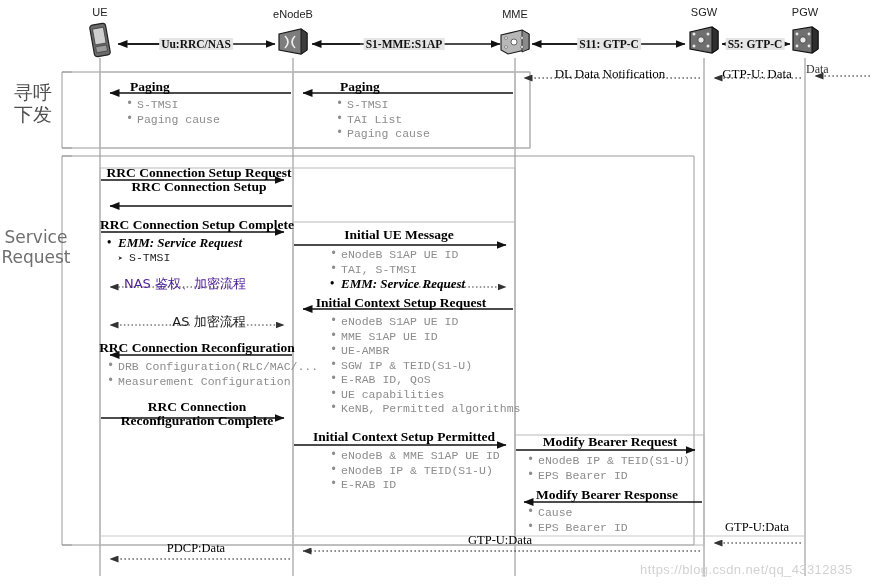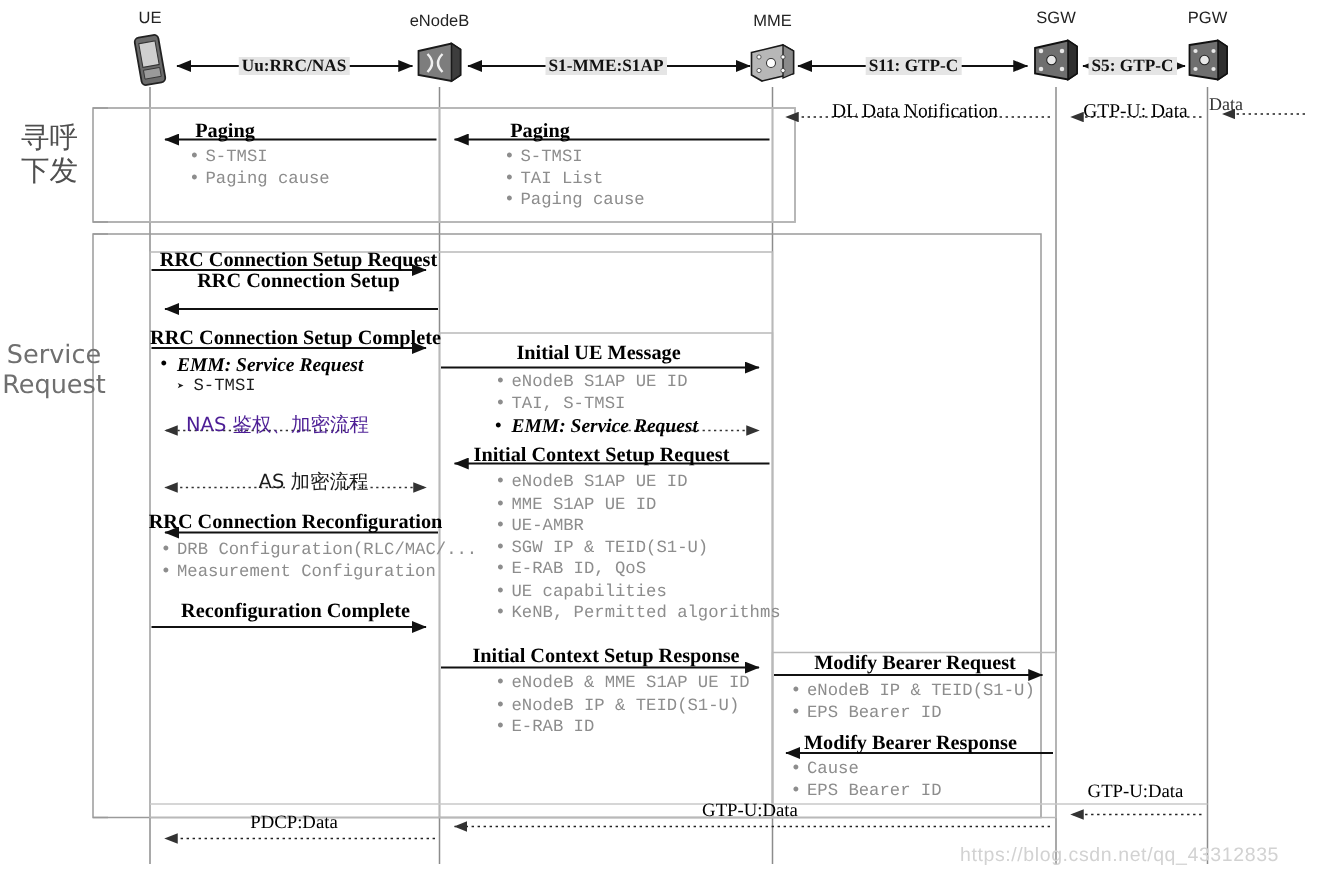--- a/index.html
+++ b/index.html
@@ -292,24 +292,25 @@
 
   <div class="msg-label thin" style="left:209px;top:315px;font-family:'DejaVu Sans',sans-serif;font-size:13px;font-weight:normal;color:#1c1c1c;">AS 加密流程</div>
 
   <div class="msg-label" style="left:197px;top:341px;">RRC Connection Reconfiguration</div>
   <div class="bullets" style="left:107px;top:360px;">
     <div>DRB Configuration(RLC/MAC/...</div>
     <div>Measurement Configuration</div>
   </div>
 
   <div class="msg-label" style="left:197px;top:400px;">
+    <div>RRC Connection</div>
     <div>Reconfiguration Complete</div>
   </div>
 
-  <div class="msg-label" style="left:404px;top:430px;">Initial Context Setup Response</div>
+  <div class="msg-label" style="left:404px;top:430px;">Initial Context Setup Permitted</div>
   <div class="bullets" style="left:330px;top:449px;">
     <div>eNodeB &amp; MME S1AP UE ID</div>
     <div>eNodeB IP &amp; TEID(S1-U)</div>
     <div>E-RAB ID</div>
   </div>
 
   <div class="msg-label" style="left:610px;top:435px;">Modify Bearer Request</div>
   <div class="bullets" style="left:527px;top:454px;">
     <div>eNodeB IP &amp; TEID(S1-U)</div>
     <div>EPS Bearer ID</div>

